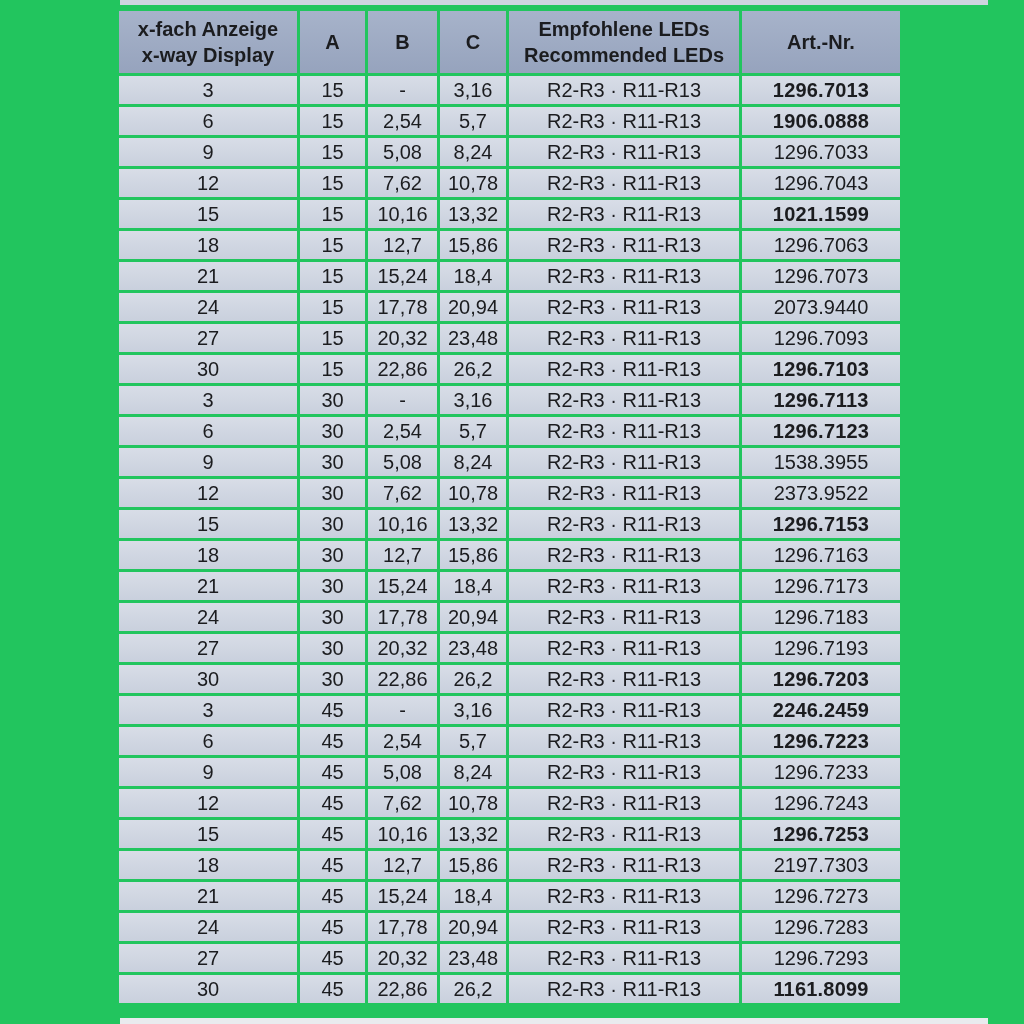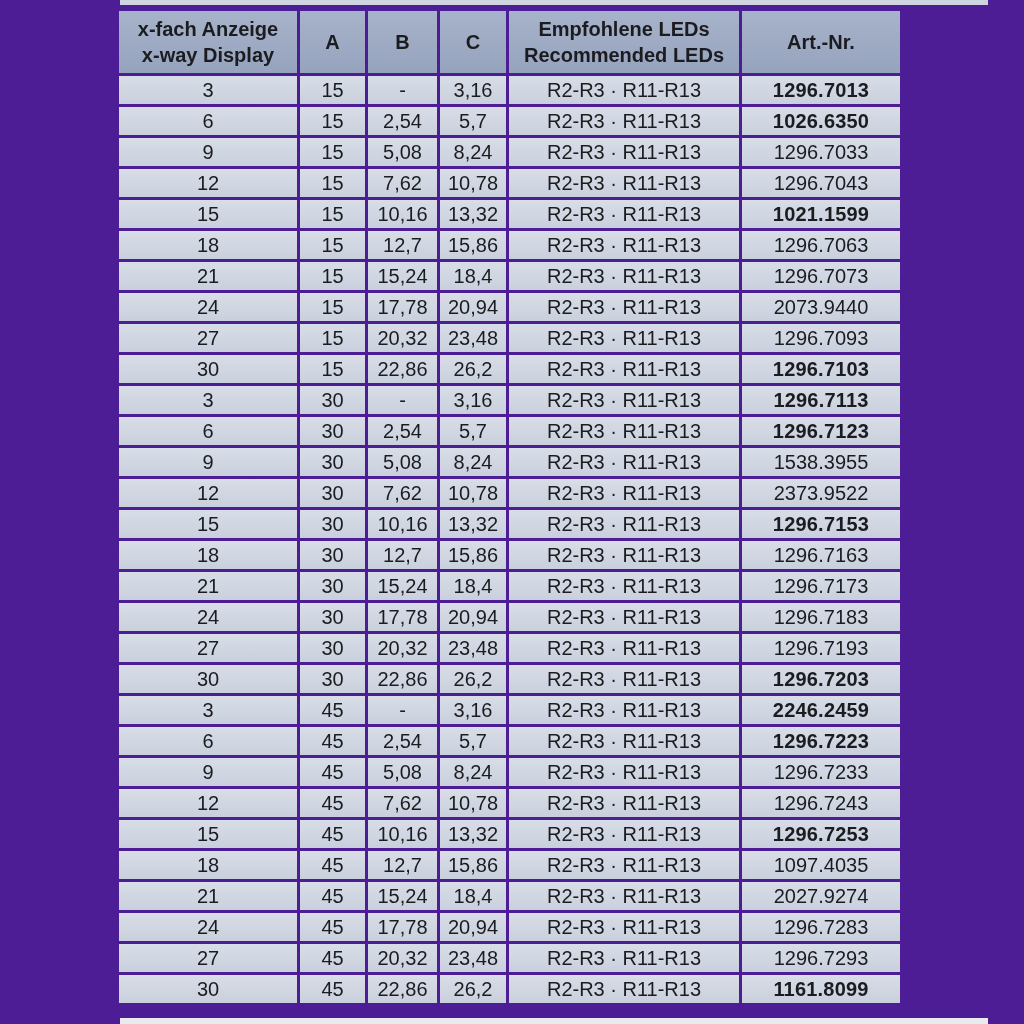--- a/index.html
+++ b/index.html
@@ -8,21 +8,21 @@
     width: 1024px;
     height: 1024px;
     background: #ffffff;
     font-family: "Liberation Sans", sans-serif;
     overflow: hidden;
   }
   .page {
     position: relative;
     width: 1024px;
     height: 1024px;
-    background: #4c1d95;
+    background: #22c55e;
   }
   .strip-top {
     position: absolute;
     left: 120px; top: 0;
     width: 868px; height: 5px;
     background: #ced4e0;
   }
   .strip-bottom {
     position: absolute;
     left: 120px; top: 1018px;
@@ -111,21 +111,21 @@
           <td>3,16</td>
           <td>R2-R3 · R11-R13</td>
           <td class="em">1296.7013</td>
         </tr>
         <tr>
           <td>6</td>
           <td>15</td>
           <td>2,54</td>
           <td>5,7</td>
           <td>R2-R3 · R11-R13</td>
-          <td class="em">1026.6350</td>
+          <td class="em">1906.0888</td>
         </tr>
         <tr>
           <td>9</td>
           <td>15</td>
           <td>5,08</td>
           <td>8,24</td>
           <td>R2-R3 · R11-R13</td>
           <td>1296.7033</td>
         </tr>
         <tr>
@@ -303,29 +303,29 @@
           <td>13,32</td>
           <td>R2-R3 · R11-R13</td>
           <td class="em">1296.7253</td>
         </tr>
         <tr>
           <td>18</td>
           <td>45</td>
           <td>12,7</td>
           <td>15,86</td>
           <td>R2-R3 · R11-R13</td>
-          <td>1097.4035</td>
+          <td>2197.7303</td>
         </tr>
         <tr>
           <td>21</td>
           <td>45</td>
           <td>15,24</td>
           <td>18,4</td>
           <td>R2-R3 · R11-R13</td>
-          <td>2027.9274</td>
+          <td>1296.7273</td>
         </tr>
         <tr>
           <td>24</td>
           <td>45</td>
           <td>17,78</td>
           <td>20,94</td>
           <td>R2-R3 · R11-R13</td>
           <td>1296.7283</td>
         </tr>
         <tr>

